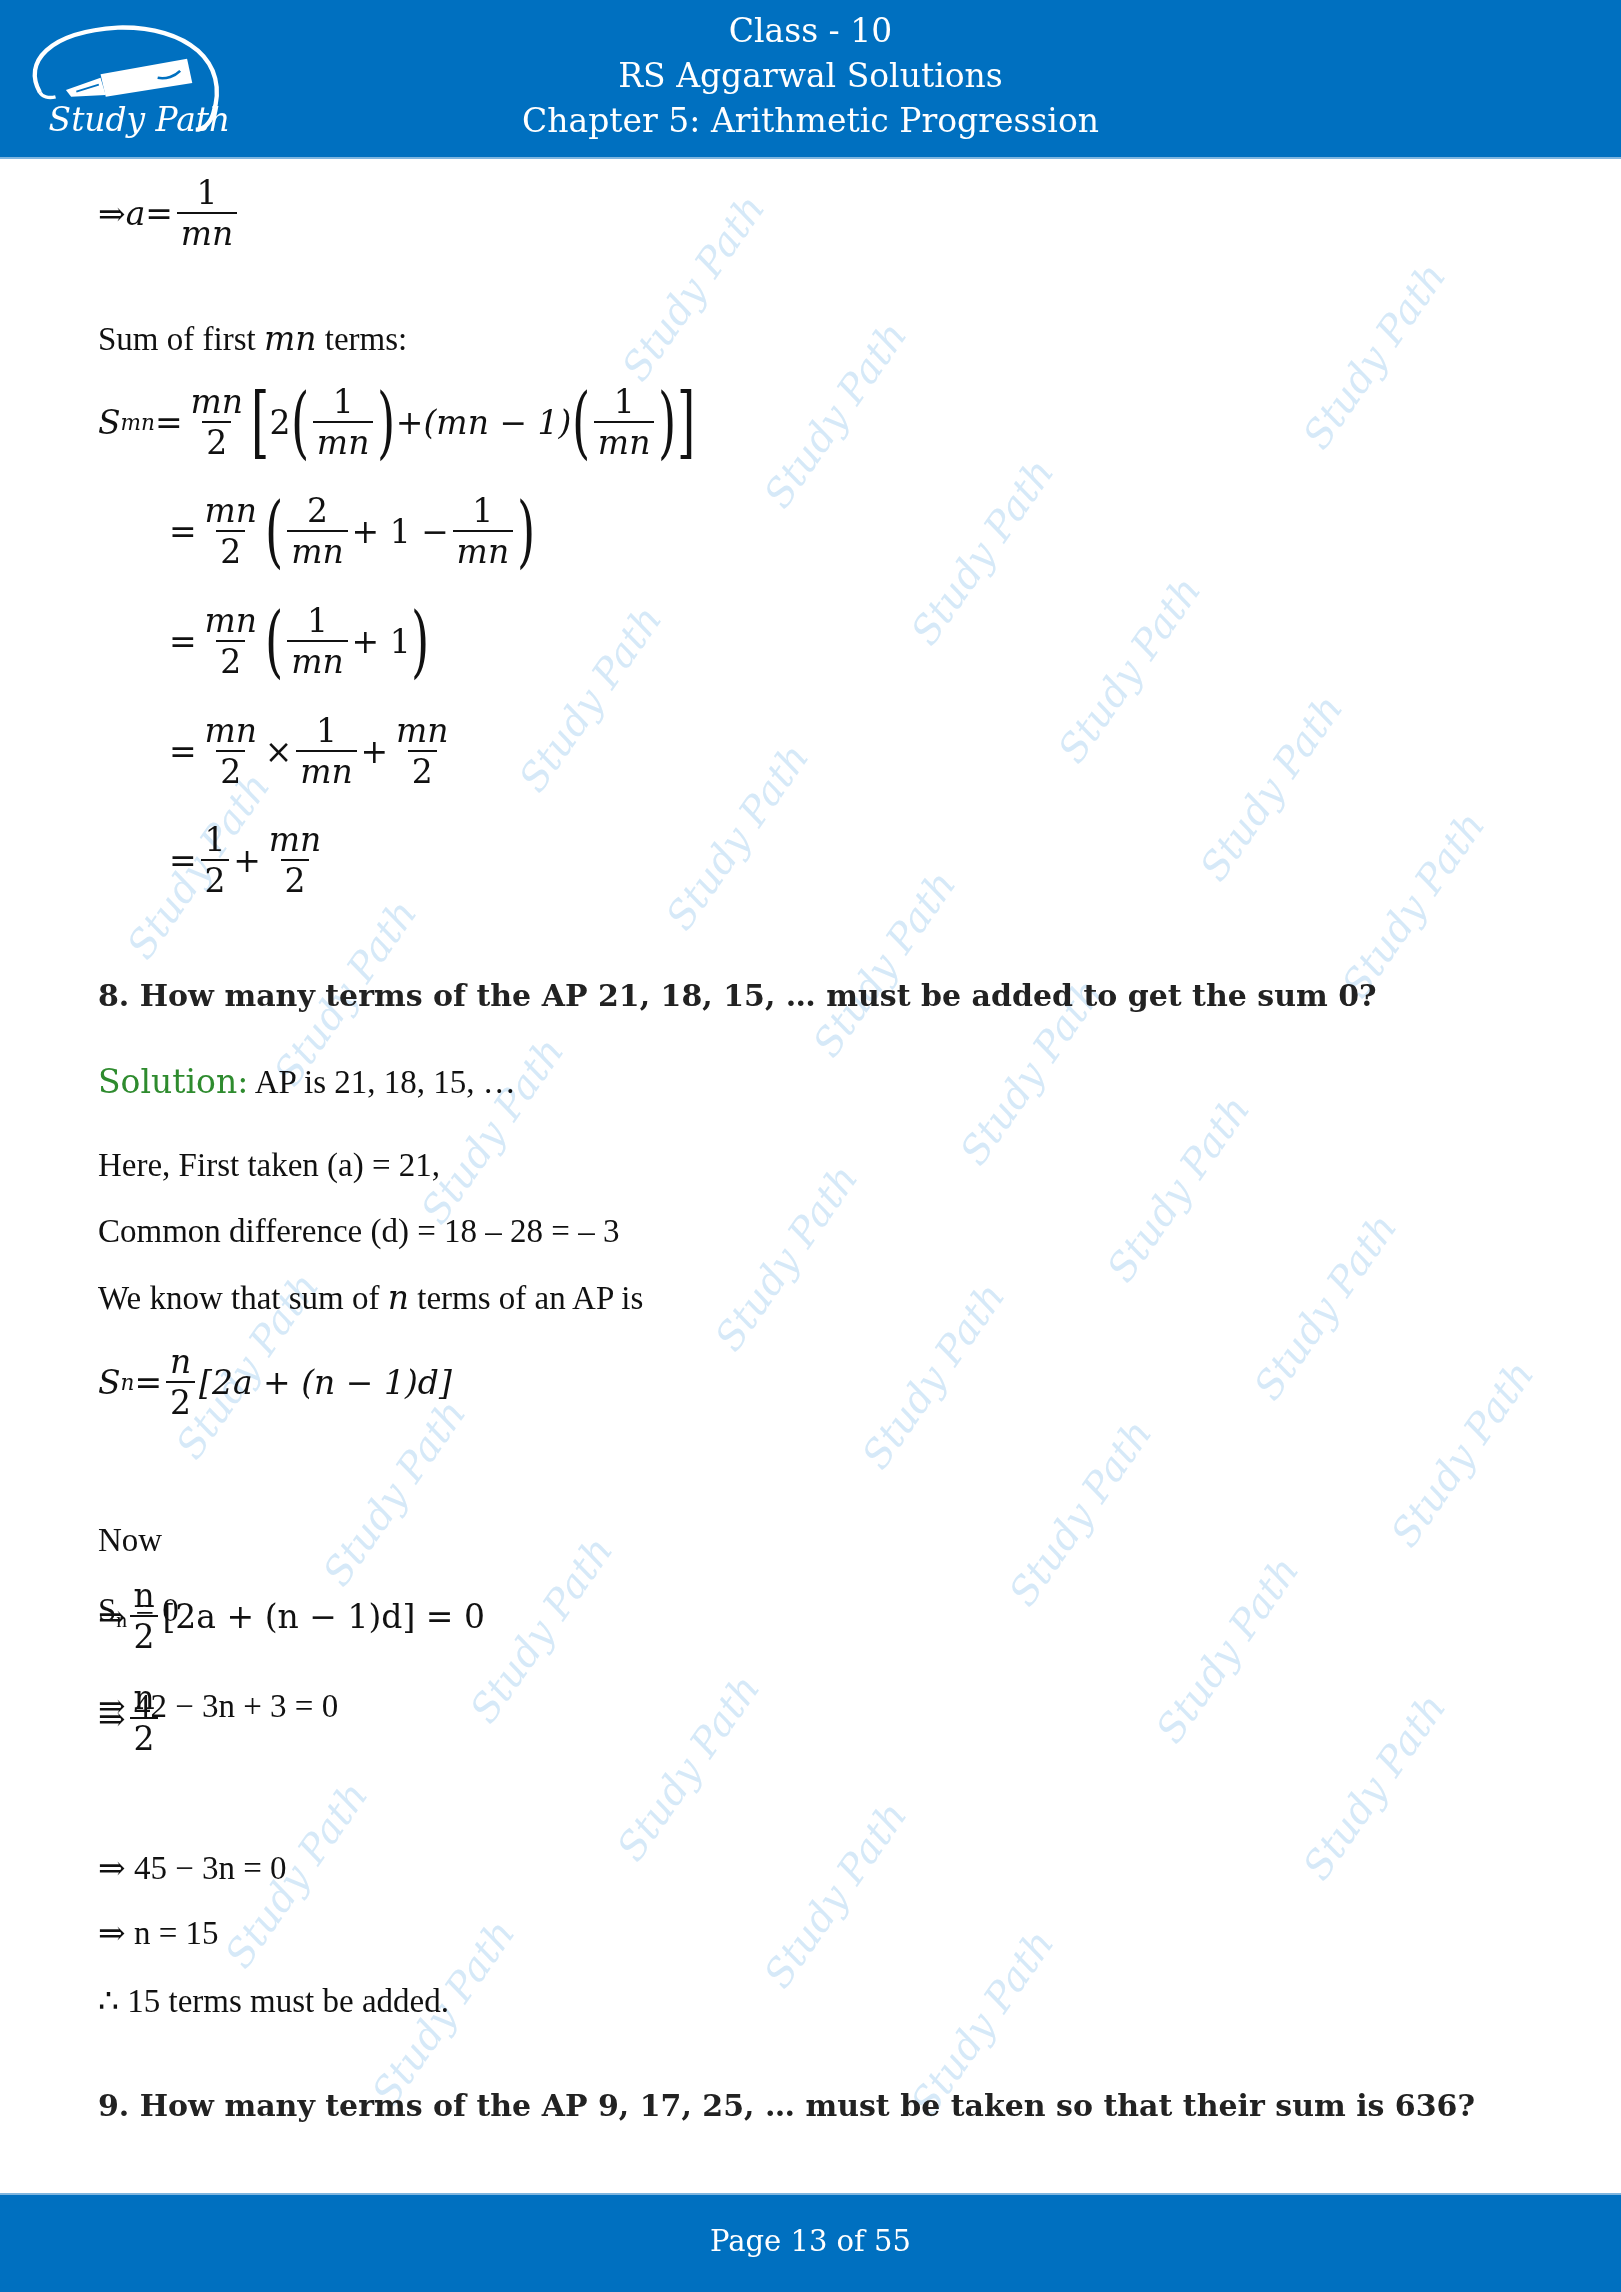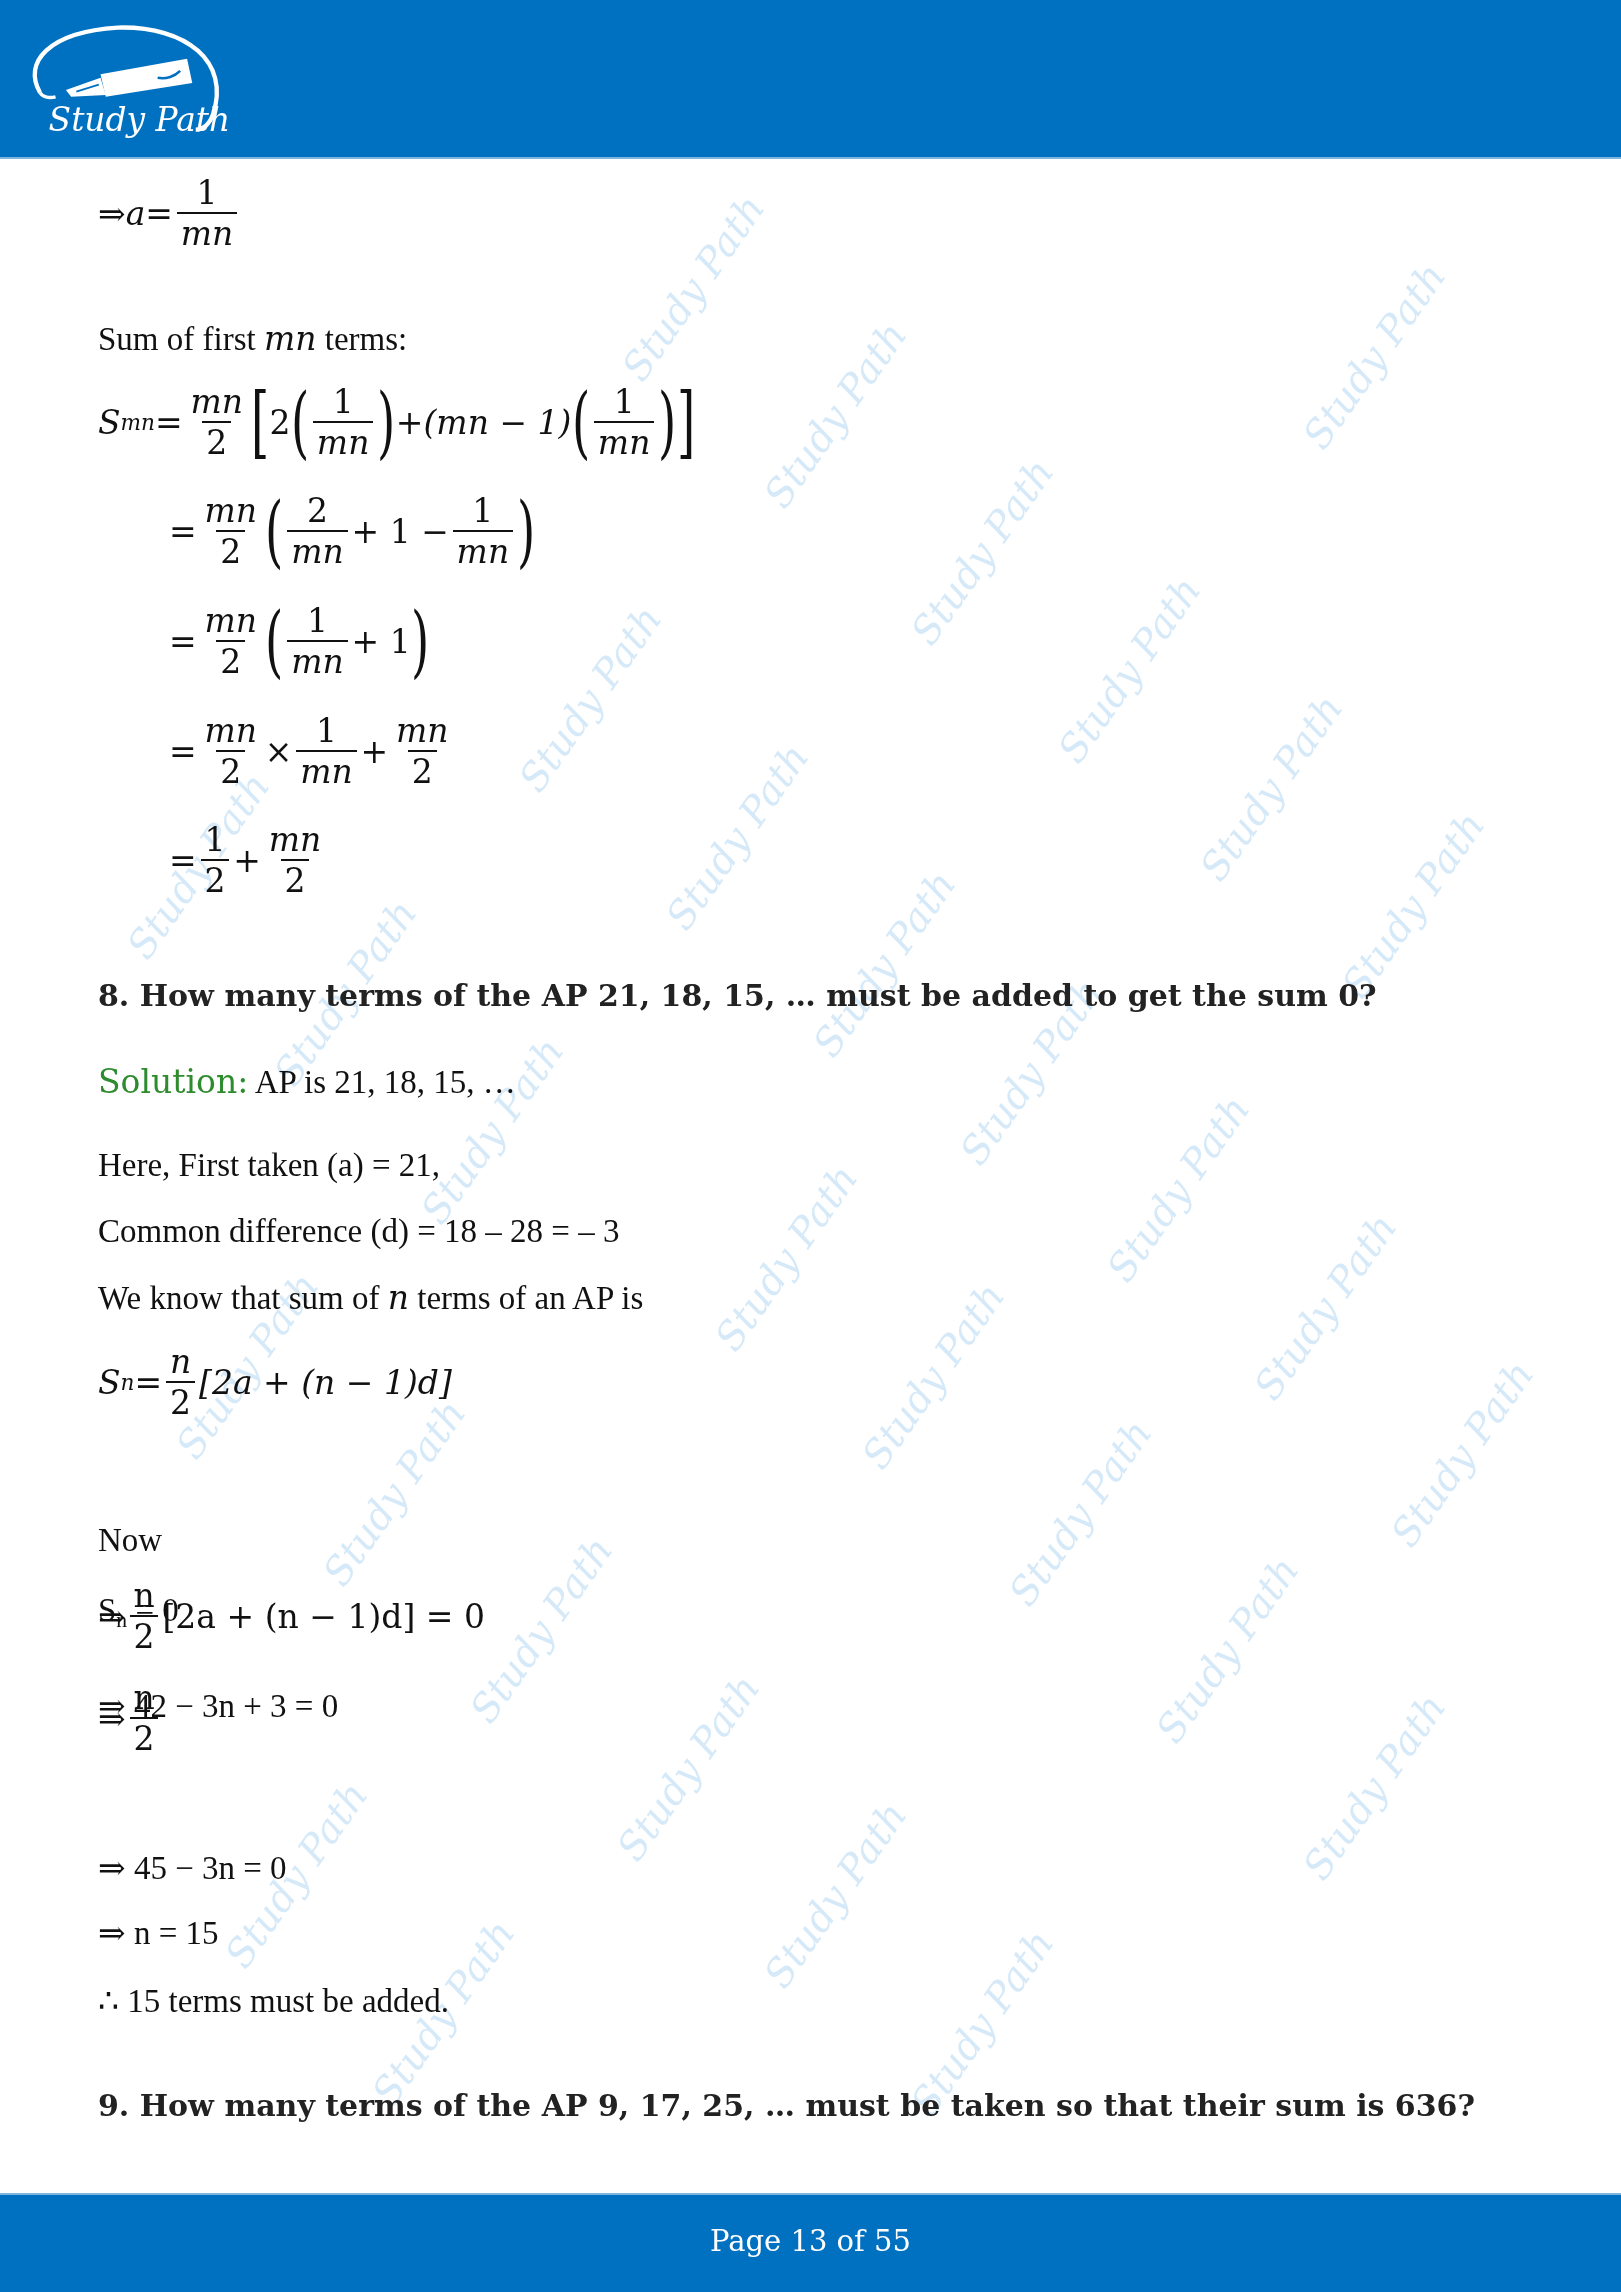--- a/index.html
+++ b/index.html
@@ -80,20 +80,25 @@
 <div class="header">
   <svg class="logo" viewBox="0 0 260 160">
     <path d="M30 95 C 10 60, 40 25, 120 20 C 200 18, 250 60, 230 120 C 226 132, 218 138, 210 138" fill="none" stroke="#fff" stroke-width="5"></path>
     <path d="M30 95 C 32 100, 40 102, 48 100" fill="none" stroke="#fff" stroke-width="4"></path>
     <polygon points="60,92 100,78 106,98 66,100" fill="#fff"></polygon>
     <polygon points="100,74 200,56 206,84 106,100" fill="#fff"></polygon>
     <line x1="72" y1="94" x2="98" y2="86" stroke="#0070c0" stroke-width="2"></line>
     <path d="M166 78 C 176 80, 186 76, 192 70" fill="none" stroke="#0070c0" stroke-width="3"></path>
     <text x="40" y="140" fill="#fff" font-family="DejaVu Serif, serif" font-style="italic" font-size="38">Study Path</text>
   </svg>
+  <div class="titles">
+    <div>Class - 10</div>
+    <div>RS Aggarwal Solutions</div>
+    <div>Chapter 5: Arithmetic Progression</div>
+  </div>
 </div>
 
 <div class="line math row" style="top:173px">
   <span>⇒ </span>
   <span class="it">a</span>
   <span> = </span>
   <span class="frac">
     <span class="num">1</span>
     <span class="den it">mn</span>
   </span>

